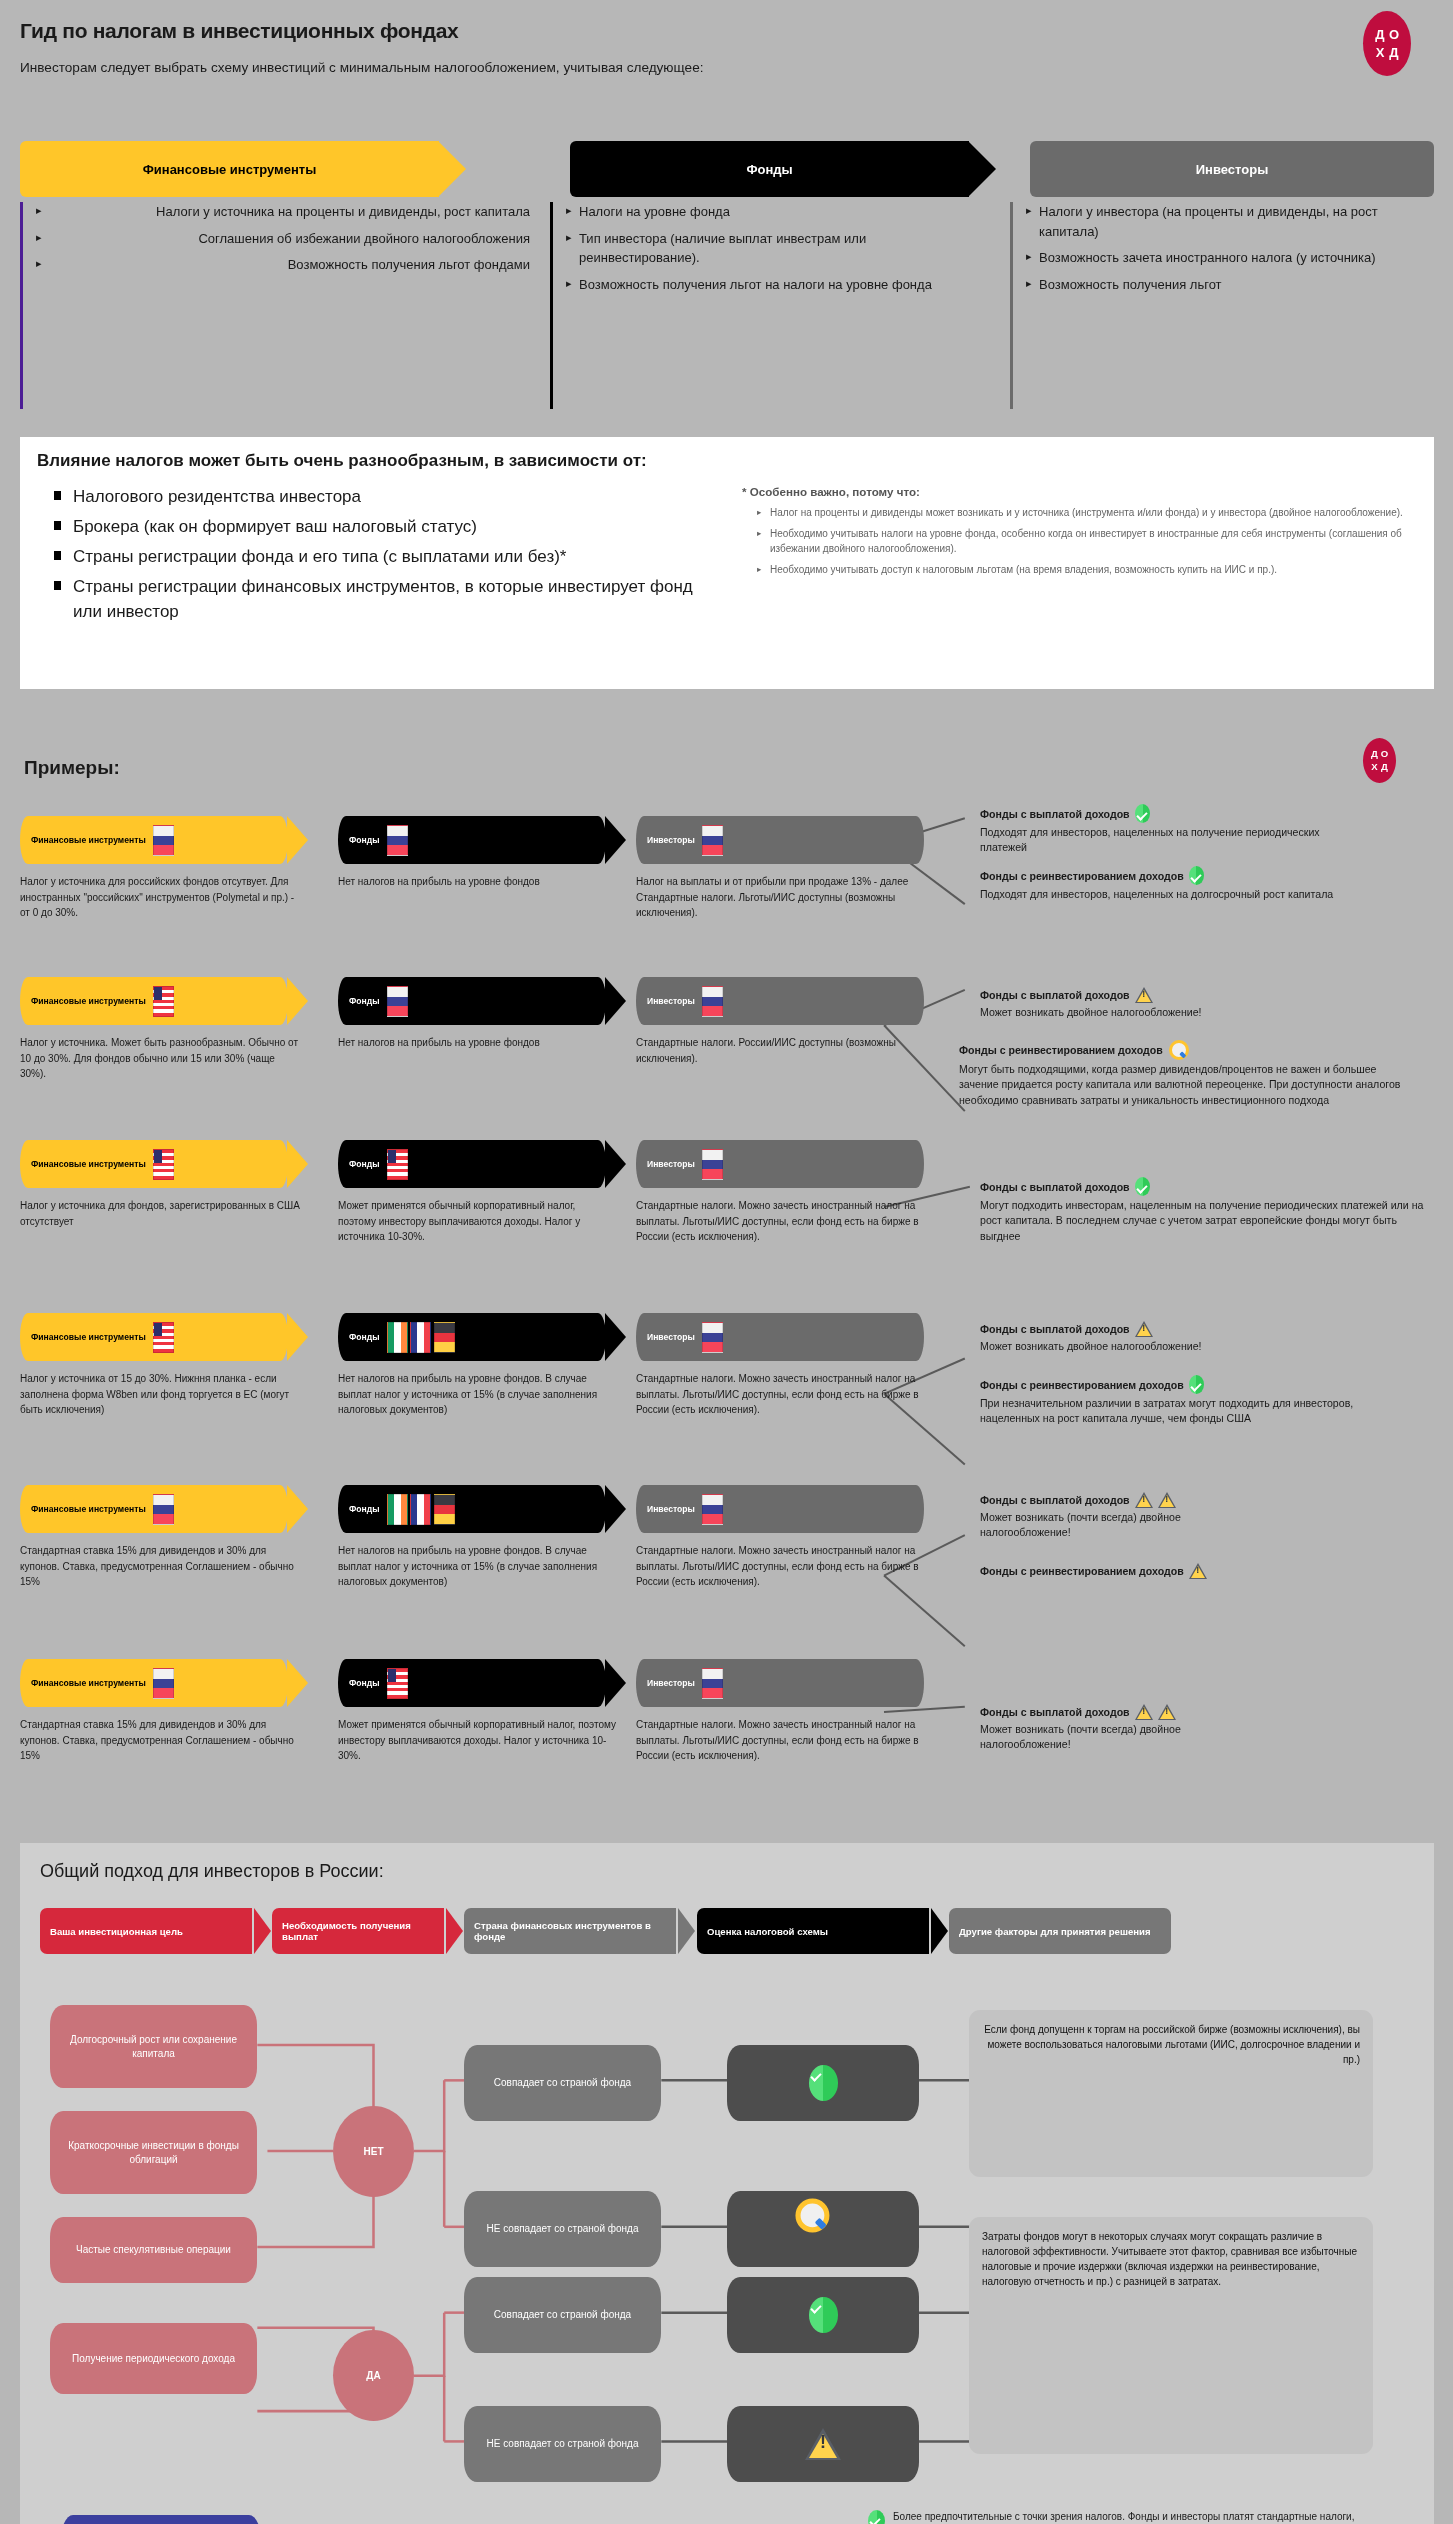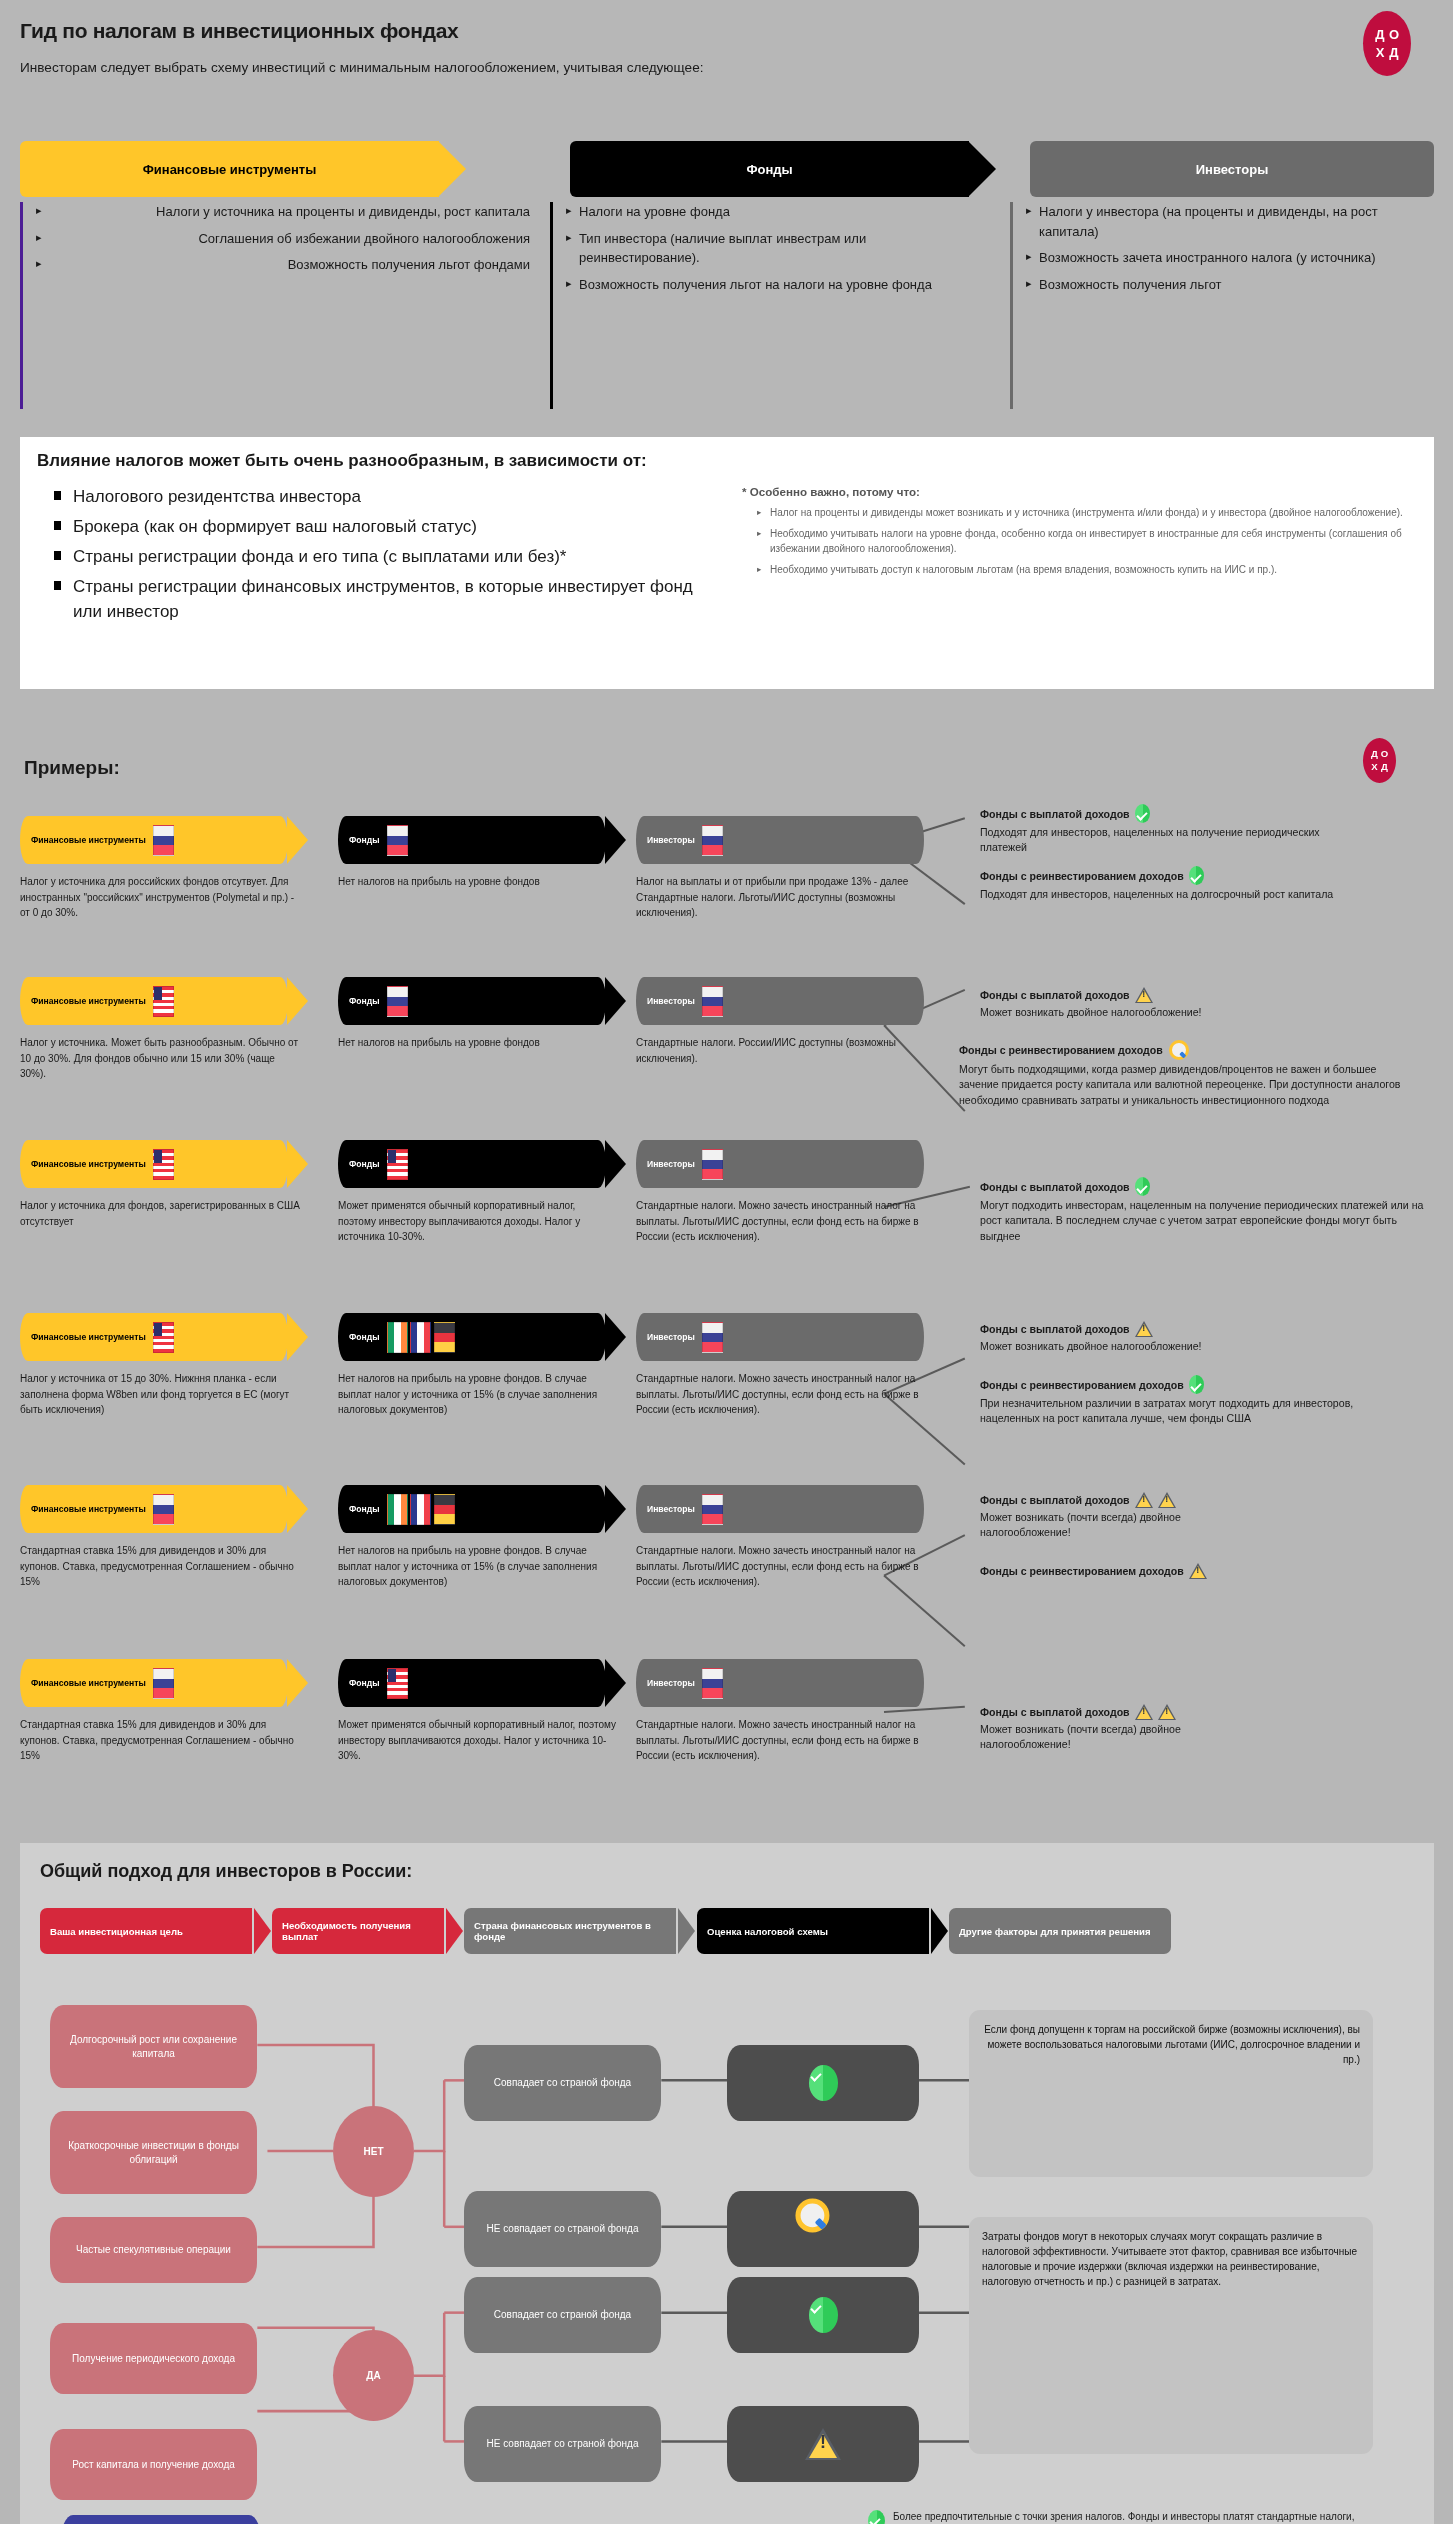--- a/index.html
+++ b/index.html
@@ -107,21 +107,21 @@
   .ic-mag { width:19px;height:20px; position:relative;}
   .ic-mag:before{content:"";position:absolute;left:1px;top:0;width:14px;height:14px;border-radius:50%;
       border:3.5px solid #ffc42e;background:#f0f0f0;}
   .ic-mag:after{content:"";position:absolute;left:12.6px;top:13px;width:6px;height:3.5px;background:#2f7de0;
       transform:rotate(45deg);border-radius:1px;}
 
   svg.lead { position:absolute; overflow:visible; pointer-events:none;}
 
   
   .bottom-panel { position:absolute; left:20px; top:1843px; width:1414px; height:1010px; background:#cfcfcf;}
-  .bp-title { position:absolute; left:20px; top:18px; font-size:18px; font-weight:bold;}
+  .bp-title { position:absolute; left:20px; top:18px; font-size:18px; font-weight:normal;}
   .bp-chev { position:absolute; height:46px; display:flex; align-items:center;
       color:#fff; font-size:9.6px; font-weight:bold; padding-left:10px; border-radius:7px 0 0 7px;}
   .bp-chev .arw{position:absolute;right:-19px;top:0;width:0;height:0;
       border-top:23px solid transparent;border-bottom:23px solid transparent;}
 
   .node { position:absolute; display:flex; align-items:center; justify-content:center;
       text-align:center; color:#fff; font-size:10px; line-height:1.4; padding:5px 8px;}
   .node.red { background:#c9737a; border-radius:13px/20px; }
   .node.grey { background:#777777; border-radius:13px/20px; }
   .node.dark { background:#4d4d4d; border-radius:13px/20px; }
@@ -547,21 +547,20 @@
         <path d="M1580,1185 L1880,1185"></path>
       </g>
     </svg>
 
     <div class="node red" style="left:30px;top:162px;width:207px;height:83px;">Долгосрочный рост или сохранение капитала</div>
     <div class="node red" style="left:30px;top:268px;width:207px;height:83px;">Краткосрочные инвестиции в фонды облигаций</div>
     <div class="node red" style="left:30px;top:374px;width:207px;height:66px;">Частые спекулятивные операции</div>
     <div class="node ellipse" style="left:313px;top:263px;width:81px;height:91px;">НЕТ</div>
 
     <div class="node red" style="left:30px;top:480px;width:207px;height:71px;">Получение периодического дохода</div>
-    <div class="node red" style="left:30px;top:586px;width:207px;height:71px;">Рост капитала и получение дохода</div>
     <div class="node ellipse" style="left:313px;top:487px;width:81px;height:91px;">ДА</div>
 
     <div class="node grey" style="left:444px;top:202px;width:197px;height:76px;">Совпадает со страной фонда</div>
     <div class="node grey" style="left:444px;top:348px;width:197px;height:76px;">НЕ совпадает со страной фонда</div>
     <div class="node grey" style="left:444px;top:434px;width:197px;height:76px;">Совпадает со страной фонда</div>
     <div class="node grey" style="left:444px;top:563px;width:197px;height:76px;">НЕ совпадает со страной фонда</div>
 
     <div class="node dark" style="left:707px;top:202px;width:192px;height:76px;">
       <span class="ic ic-check" style="width:29px;height:36px;"></span>
     </div>

